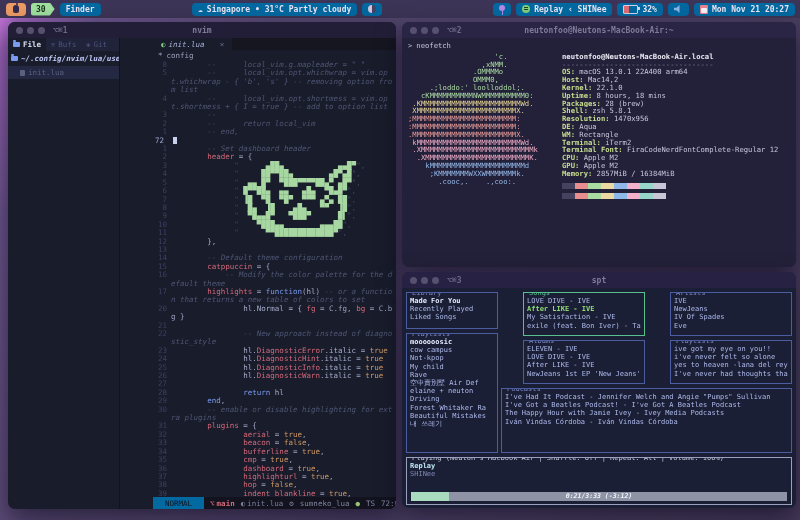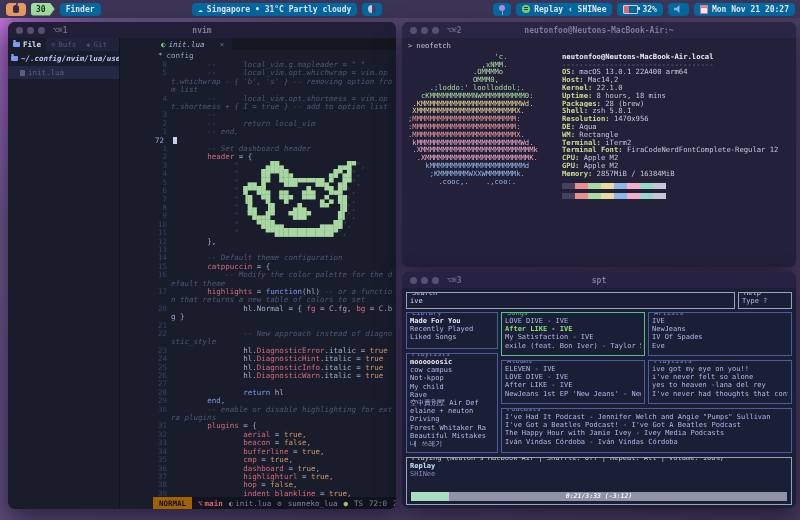--- a/index.html
+++ b/index.html
@@ -59,21 +59,21 @@
   .editor-body{flex:1;overflow:hidden;padding-top:1px;}
   .eline{display:flex;line-height:8.4px;font-size:7.5px;}
   .gut{width:14px;flex:none;text-align:right;padding-right:4px;color:#3a4160;}
   .gut.cur{color:#9aa5d2;text-align:left;padding-left:2px;}
   .ecode{flex:1;min-width:0;white-space:pre-wrap;word-break:break-all;color:#a6adcb;}
   .cursor{display:inline-block;width:4px;height:7px;background:#c9d0ef;vertical-align:-1px;}
   .tk-cm{color:#4f5673;font-style:italic}.tk-id{color:#d4697a}.tk-op{color:#9da3c0}
   .tk-kw{color:#7a9bf0}.tk-fn{color:#56b6c2}.tk-str{color:#98c379}.tk-bool{color:#d19a66}
   .tk-txt{color:#a6adcb}.tk-art{color:#a8d8a2}.tk-q{color:#3d4566}
   .statusline{height:12px;flex:none;background:#12131e;display:flex;align-items:center;font-size:7.5px;color:#80859f;gap:6px;}
-  .mode{background:#a16207;color:#11131d;font-weight:bold;padding:0 6px;height:100%;display:flex;align-items:center;}
+  .mode{background:#0369a1;color:#11131d;font-weight:normal;padding:0 12px;height:100%;display:flex;align-items:center;}
   .branch{color:#d4697a;font-weight:bold;display:flex;gap:2px;}
   .sl-file{display:flex;gap:2px;color:#787e9c;}
   .sl-right{margin-left:auto;display:flex;gap:6px;align-items:center;padding-right:4px;}
   .gear{color:#787e9c}.ts-dot{color:#98c379}
   .sl-cursor{width:6px;height:2px;background:#d8dcef;margin-left:2px;}
   
   #win-term{left:402px;top:22px;width:394px;height:245px;background:#232039;}
   #win-term .titlebar{background:#2a2544;}
   .term-body{padding:4px 6px;font-size:7.2px;line-height:7.8px;color:#c9c5dc;}
   .prompt-line{display:flex;gap:4px;}
@@ -103,21 +103,21 @@
   .psel{font-weight:bold;color:#8fd977;}
   .row-search{display:flex;gap:3px;height:17px;flex:none;}
   .search-panel{flex:1;}.help-panel{width:54px;flex:none;}
   .search-panel .pitem{color:#d2d8f4;}
   .main-row{flex:1;display:flex;gap:3px;min-height:0;}
   .col-left{width:92px;flex:none;display:flex;flex-direction:column;gap:4px;}
   .lib-panel{height:37px;flex:none;}
   .pll-panel{flex:1;}
   .region{flex:1;display:flex;flex-direction:column;gap:4px;min-width:0;}
   .rowA,.rowB{display:flex;gap:3px;height:44px;flex:none;}
-  .rowA>.panel,.rowB>.panel{flex:1;}
+  .rowA>.panel,.rowB>.panel{flex:1;margin-left:22px;}
   .pod-panel{flex:1;}
   .playing-panel{height:48px;flex:none;margin-top:1px;}
   .track{font-weight:bold;color:#bfe7f2;}
   .artist{color:#8089b4;}
   .progress{position:absolute;left:4px;right:4px;bottom:3px;height:9px;background:#8e93a6;}
   .progress-fill{height:100%;background:#a9dcbf;}
   .progress-label{position:absolute;left:0;right:0;top:0;text-align:center;font-style:italic;font-weight:bold;color:#f4f5fa;font-size:6.5px;line-height:9px;}
 </style>
 </head>
 <body>
@@ -461,34 +461,20 @@
   <div class="titlebar">
     <span class="dots">
       <span></span>
       <span></span>
       <span></span>
     </span>
     <span class="hotkey">⌥⌘3</span>
     <span class="tb-title">spt</span>
   </div>
   <div class="spt-body">
-    <div class="row-search">
-      <div class="panel p-light search-panel">
-        <span class="ptitle">Search</span>
-        <div class="pbody">
-            <div class="pitem">ive</div>
-          </div>
-      </div>
-      <div class="panel p-light help-panel">
-        <span class="ptitle">Help</span>
-        <div class="pbody">
-            <div class="pitem">Type ?</div>
-          </div>
-      </div>
-    </div>
     <div class="main-row">
       <div class="col-left">
         <div class="panel lib-panel">
           <span class="ptitle">Library</span>
           <div class="pbody">
               <div class="pitem pb">Made For You</div>
               <div class="pitem">Recently Played</div>
               <div class="pitem">Liked Songs</div>
             </div>
         </div>

